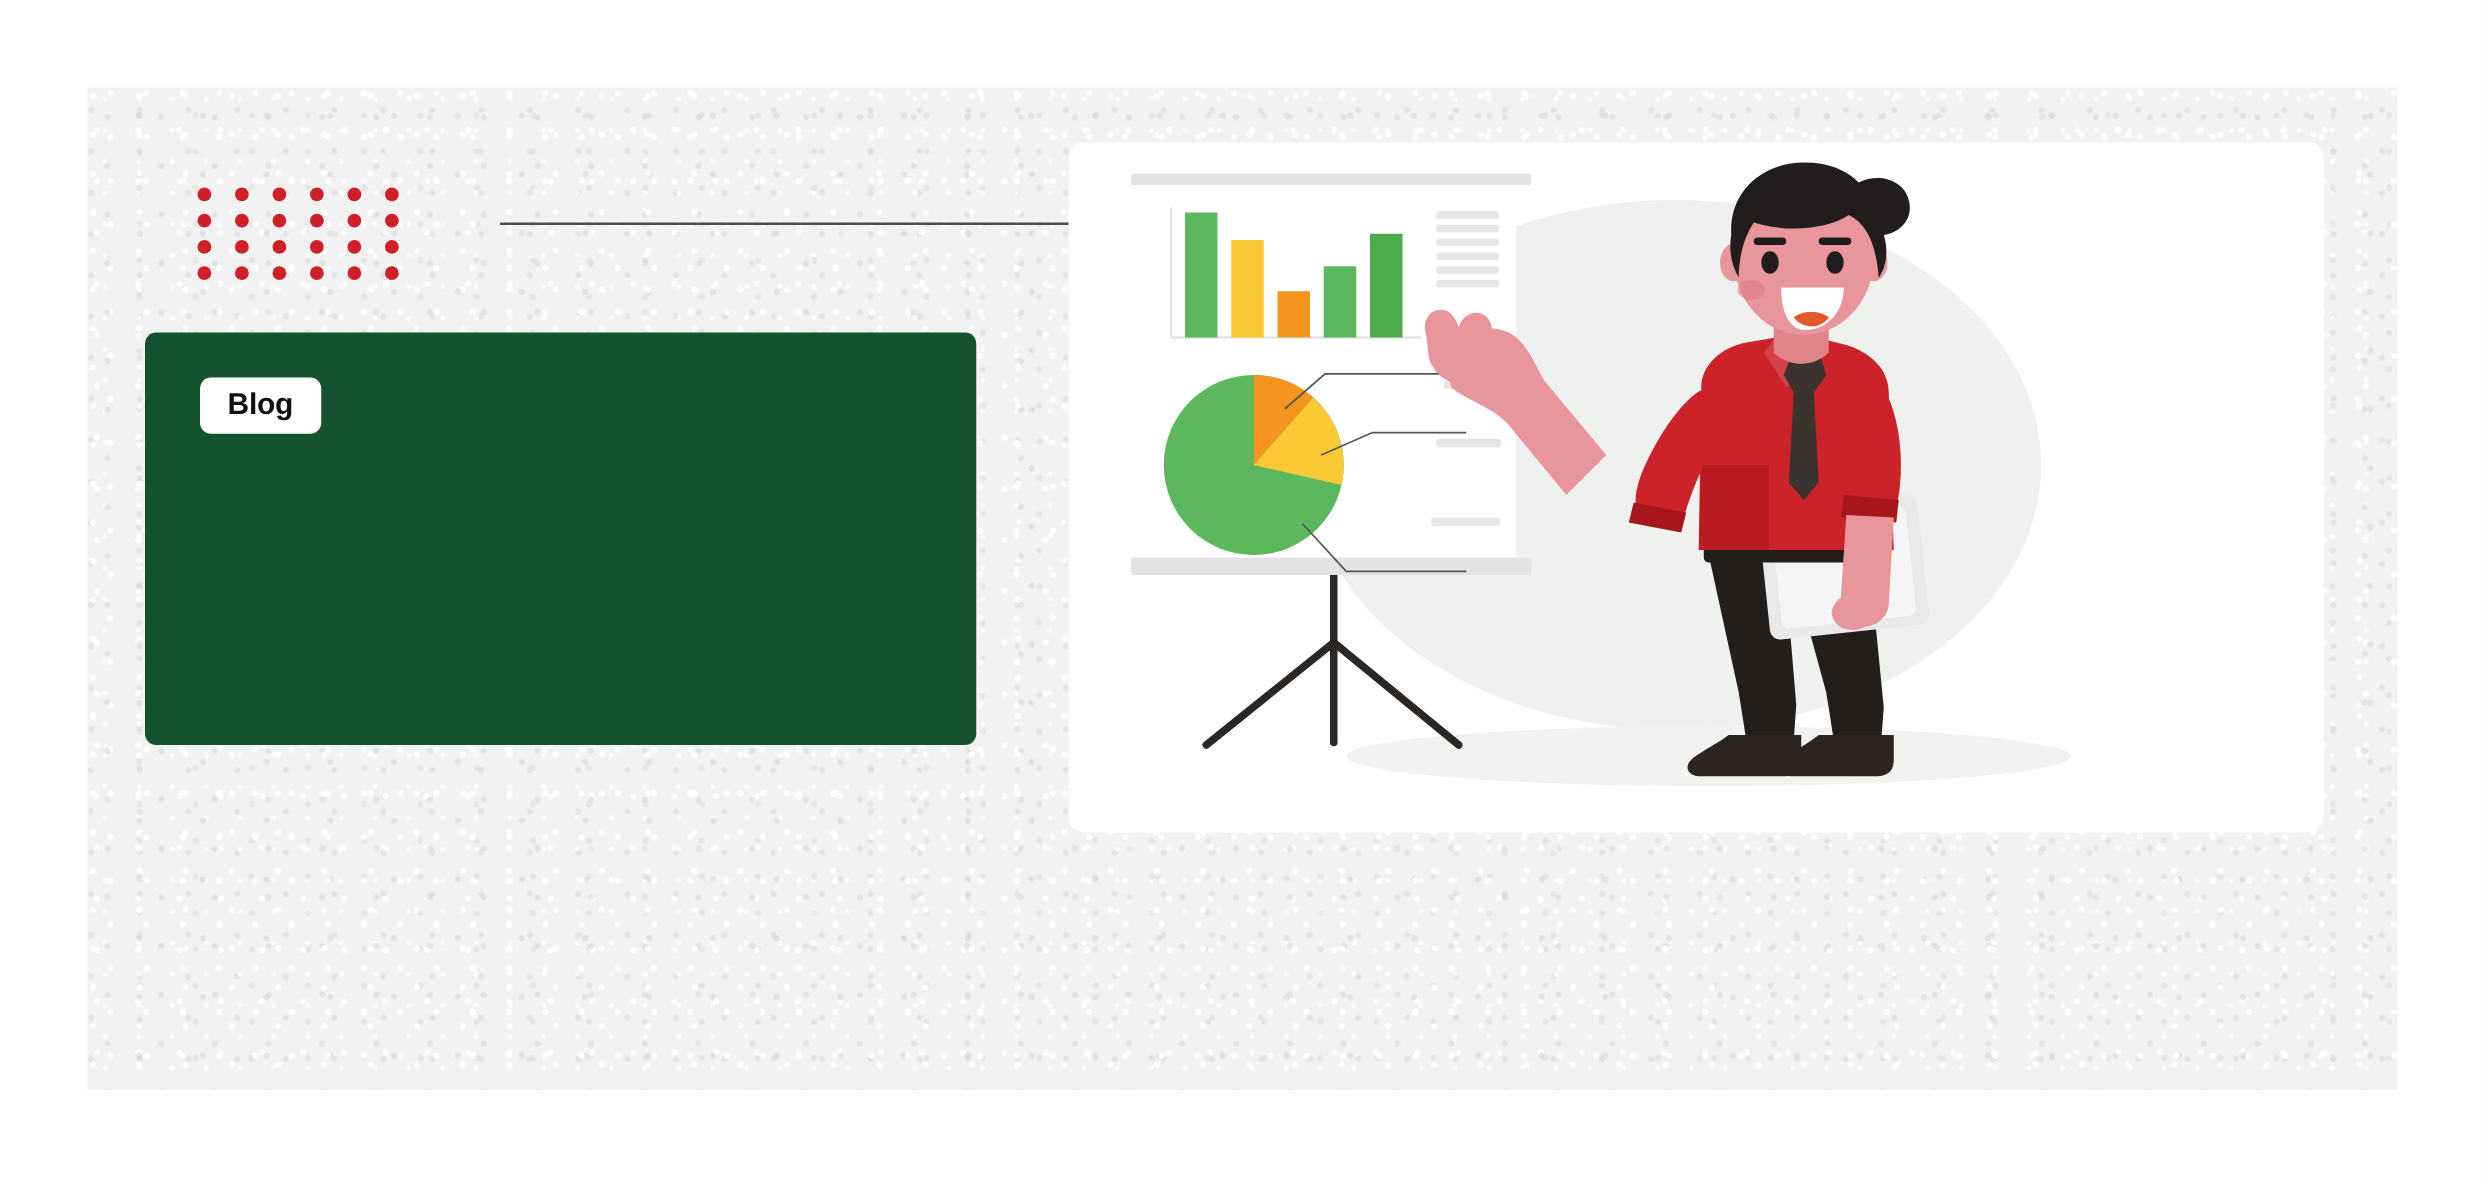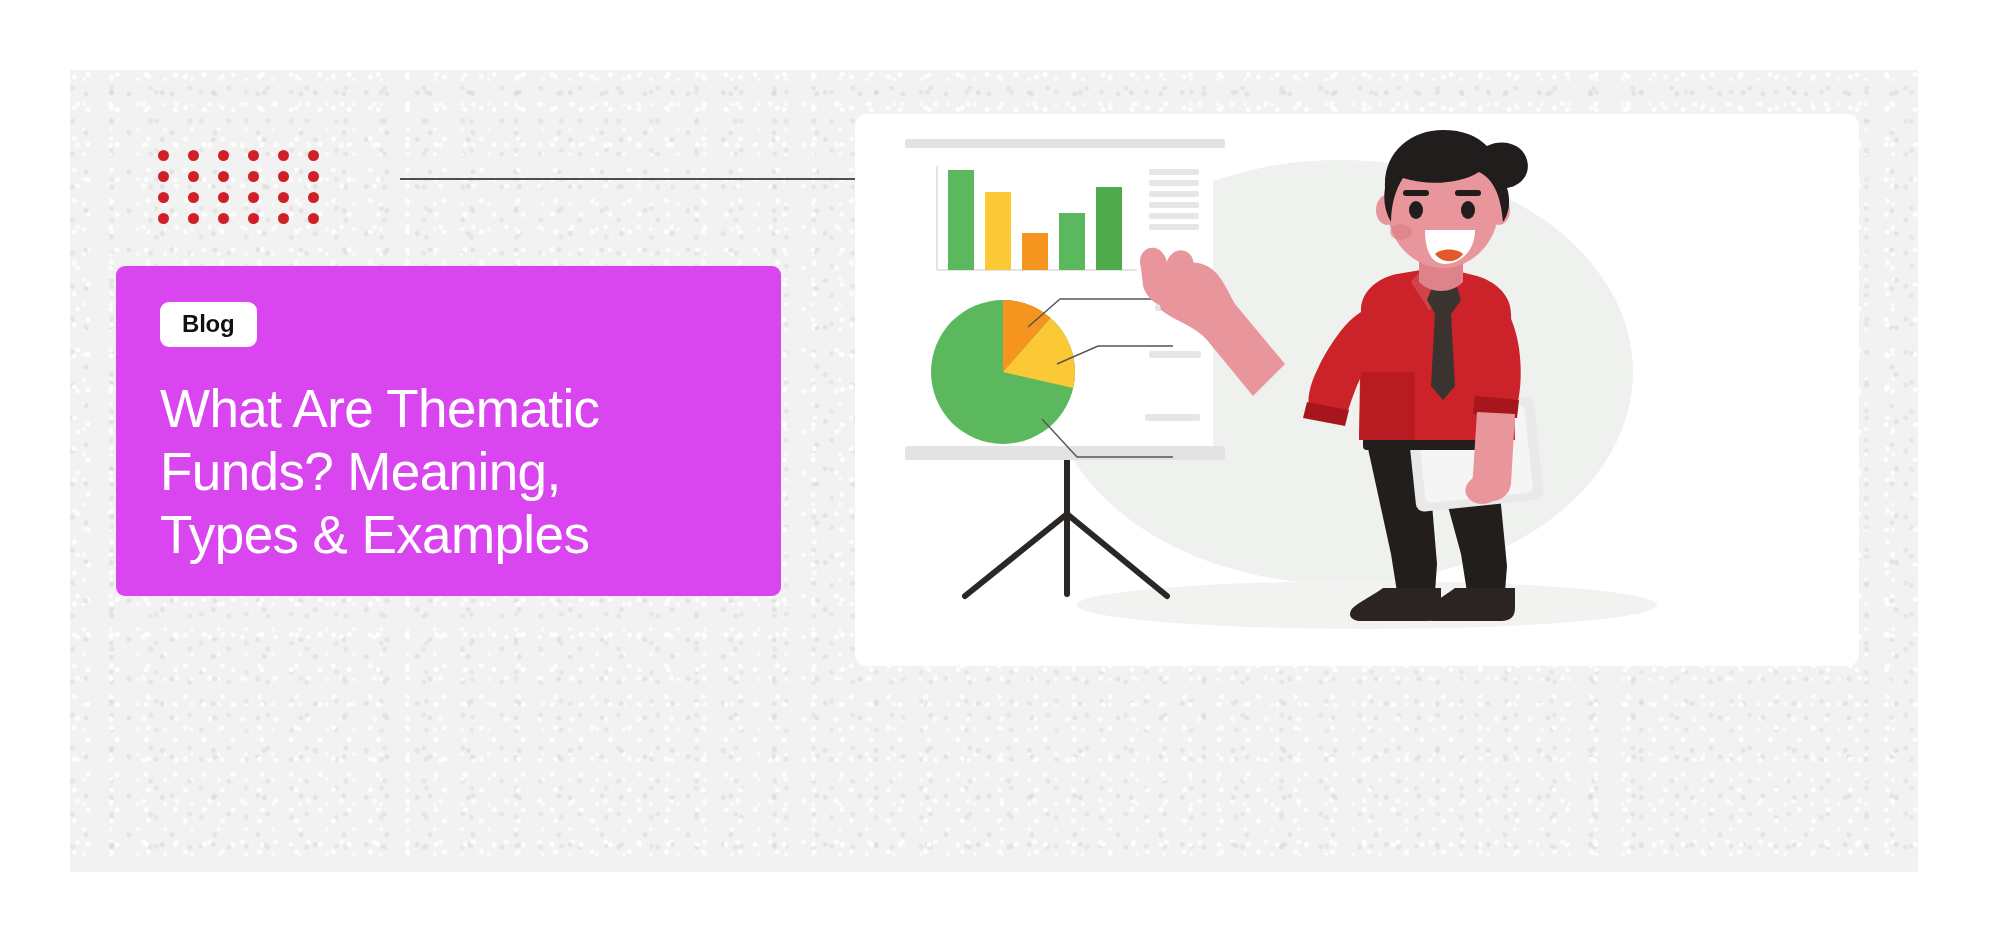--- a/index.html
+++ b/index.html
@@ -65,21 +65,21 @@
     background: #4a4f55;
   }
 
   
   #headline-card {
     position: absolute;
     left: 116px;
     top: 266px;
     width: 665px;
     height: 330px;
-    background: #d946ef;
+    background: #14532d;
     border-radius: 9px;
     padding: 36px 40px 30px 44px;
   }
 
   #blog-badge {
     display: inline-block;
     background: #ffffff;
     color: #111111;
     border-radius: 9px;
     padding: 10px 22px 11px 22px;
@@ -143,21 +143,20 @@
       <span class="dot"></span>
       <span class="dot"></span>
       <span class="dot"></span>
       <span class="dot"></span>
   </div>
 
   <div id="hrule"></div>
 
   <div id="headline-card">
     <div id="blog-badge">Blog</div>
-    <h1 id="headline-title">What Are Thematic Funds? Meaning, Types &amp; Examples</h1>
   </div>
 
   <div id="illustration-card">
     <svg viewBox="0 0 1004 552" xmlns="http://www.w3.org/2000/svg">
 
       <ellipse cx="485" cy="258" rx="293" ry="212" fill="#eff1ee"></ellipse>
 
       <ellipse cx="512" cy="491" rx="290" ry="24" fill="#f2f3f1"></ellipse>
 
       <g>

